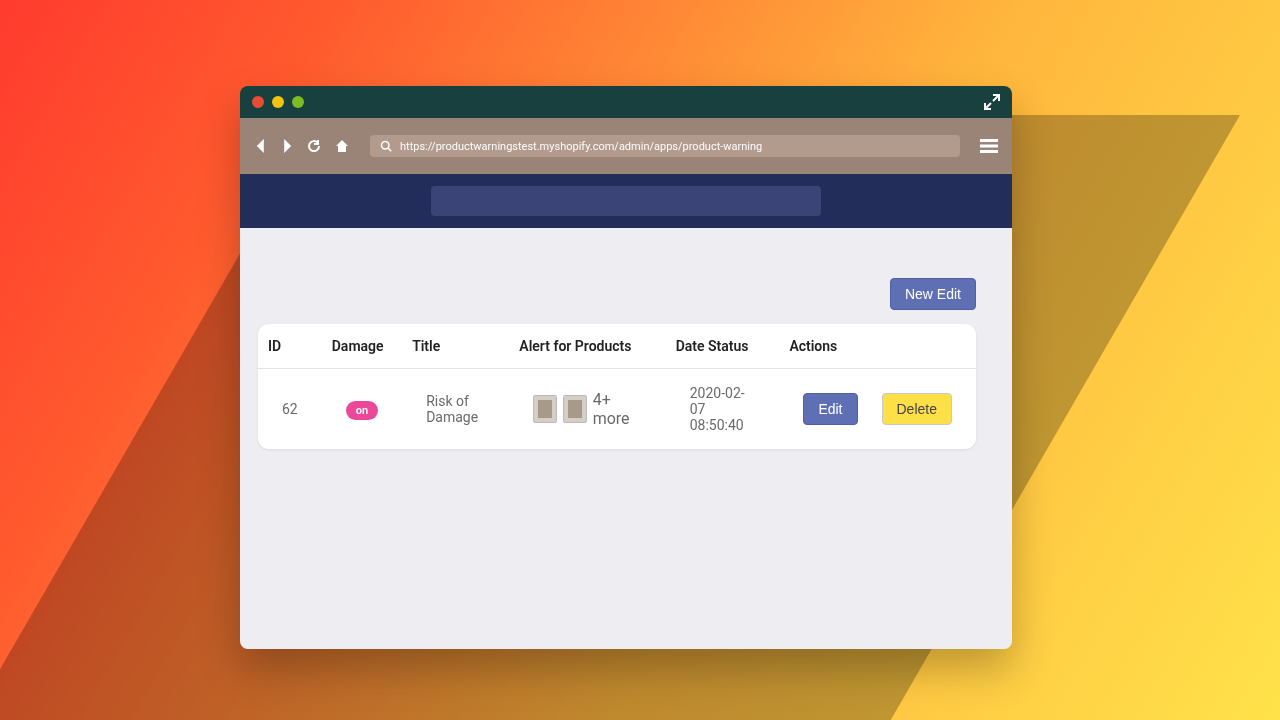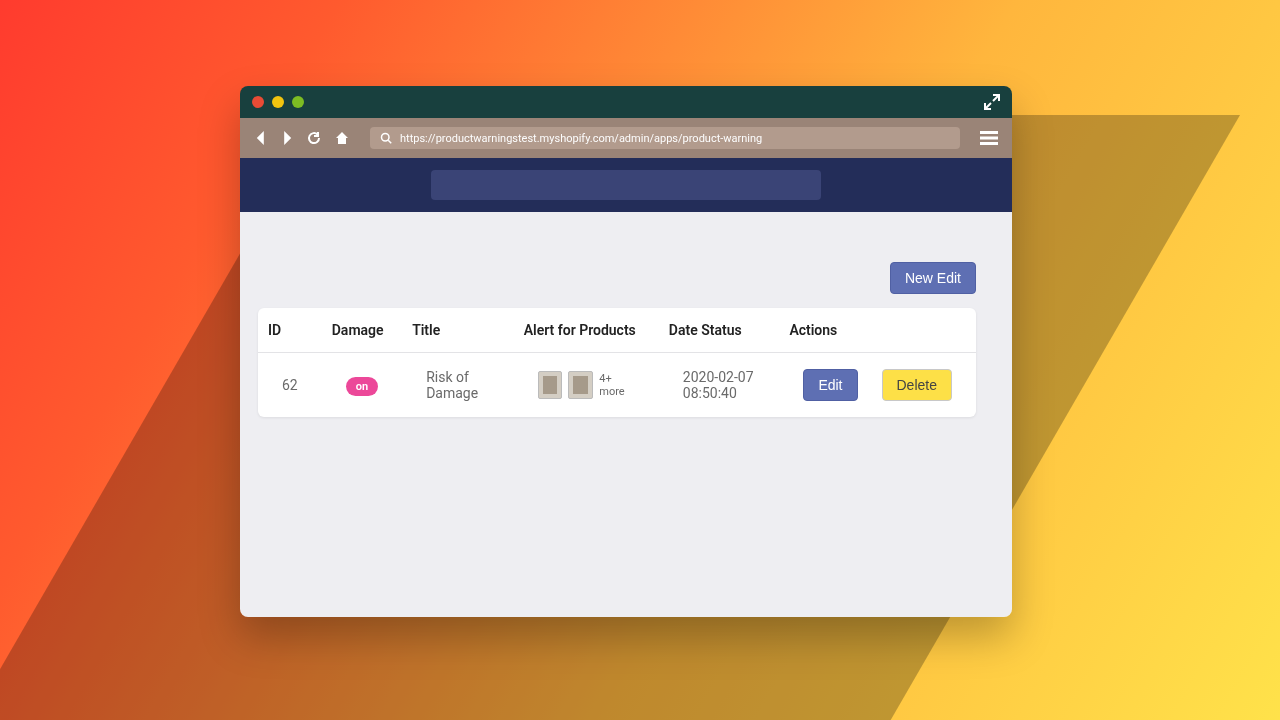--- a/index.html
+++ b/index.html
@@ -38,21 +38,21 @@
     align-items: center;
     padding: 0 12px;
     gap: 8px;
   }
   .dot { width: 12px; height: 12px; border-radius: 50%; }
   .dot.red { background: #e94b35; }
   .dot.yellow { background: #f1c40f; }
   .dot.green { background: #7dbc23; }
   .expand { margin-left: auto; color: #fdfdfd; font-size: 16px; cursor: pointer; }
   .toolbar {
-    height: 40px;
+    height: 56px;
     background: #9a8477;
     display: flex;
     align-items: center;
     padding: 16px 14px;
     gap: 12px;
   }
   .nav-ico { color: #fdfdfd; font-size: 16px; cursor: pointer; display:flex; align-items:center; }
   .urlbar {
     flex: 1;
     height: 22px;
@@ -96,21 +96,21 @@
     border-radius: 4px;
     padding: 7px 14px;
     font-size: 14px;
     cursor: pointer;
     border: 1px solid transparent;
   }
   .btn-primary { background: #5e6fb3; color: #fff; border-color:#5060a3; }
   .btn-border { background: #fde047; color: #444; border: 1px solid #c8c8c8; }
   .card {
     background: #fff;
-    border-radius: 6px;
+    border-radius: 11px;
     box-shadow: 0 1px 3px rgba(0,0,0,0.08);
   }
   table { width: 100%; border-collapse: collapse; }
   th {
     text-align: left;
     font-size: 14px;
     font-weight: 600;
     padding: 14px 10px;
     border-bottom: 1px solid #e3e3e6;
     color: #222;
@@ -133,21 +133,21 @@
   .thumb {
     width: 28px; height: 28px;
     background: #d4cec4;
     border: 1px solid #bbb;
     border-radius: 2px;
     position: relative;
   }
   .thumb::after {
     content:""; position:absolute; inset:4px; background:#a69a8a;
   }
-  .more { font-size: 11px; color: #6a6a6a; }
+  .more { font-size: 16px; color: #6a6a6a; }
   .row-actions { display: flex; gap: 24px; }
   svg { display:block; }
 </style>
 </head>
 <body>
 
 <div class="shadow-slab"></div>
 
 <div class="window">
 

